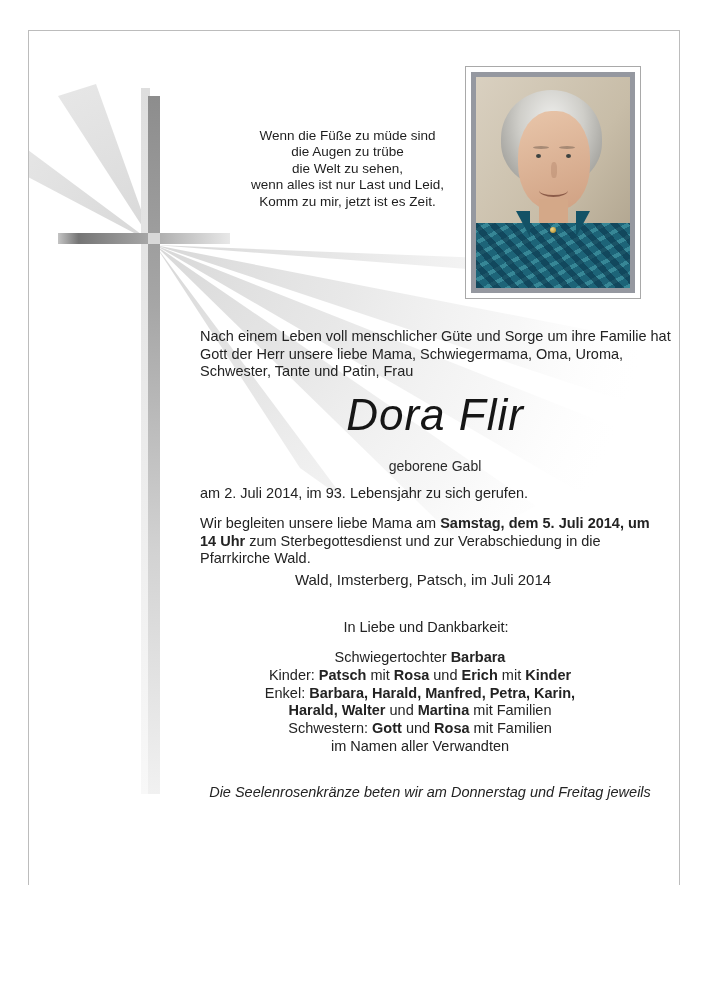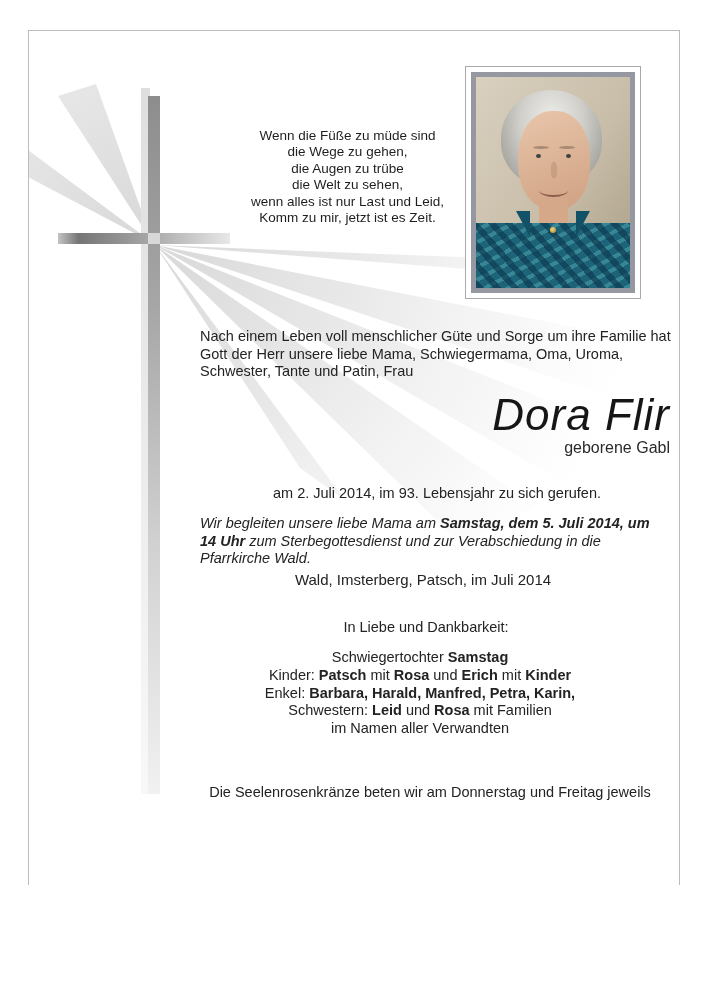--- a/index.html
+++ b/index.html
@@ -14,32 +14,32 @@
   .art{position:absolute;left:0;top:0;z-index:1;}
   .content{position:absolute;inset:0;z-index:2;}
 
   
   .poem{
     position:absolute;left:160px;top:128px;width:375px;
     text-align:center;font-size:13.5px;line-height:16.4px;color:#1e1e1e;
   }
   .poem span{display:block;}
   .intro{position:absolute;left:200px;top:328px;width:474px;font-size:14.5px;line-height:17.6px;}
-  .name-block{position:absolute;left:200px;top:391px;width:470px;text-align:right;}
+  .name-block{position:absolute;left:200px;top:391px;width:470px;text-align:center;}
   .deceased-name{
     font-style:italic;font-weight:300;font-size:44px;letter-spacing:1px;color:#161616;
     line-height:48px;
   }
-  .maiden-name{font-size:16px;margin-top:0;color:#2a2a2a;}
-  .death-line{position:absolute;left:200px;top:485px;width:474px;font-size:14.5px;text-align:center;}
-  .funeral{position:absolute;left:200px;top:515px;width:466px;font-size:14.5px;line-height:17.6px;font-style:italic;}
+  .maiden-name{font-size:14px;margin-top:19px;color:#2a2a2a;}
+  .death-line{position:absolute;left:200px;top:485px;width:474px;font-size:14.5px;}
+  .funeral{position:absolute;left:200px;top:515px;width:466px;font-size:14.5px;line-height:17.6px;}
   .places-line{position:absolute;left:200px;top:571px;width:446px;text-align:center;font-size:15px;}
   .gratitude{position:absolute;left:206px;top:619px;width:440px;text-align:center;font-size:14.5px;}
   .family{position:absolute;left:160px;top:649px;width:520px;text-align:center;font-size:14.5px;line-height:17.8px;}
-  .rosary{position:absolute;left:190px;top:784px;width:480px;text-align:center;font-size:14.5px;line-height:17.8px;}
+  .rosary{position:absolute;left:190px;top:784px;width:480px;text-align:center;font-size:14.5px;line-height:17.8px;font-style:italic;}
   .bold{font-weight:bold;}
 
   
   .photo-frame{
     position:absolute;left:465px;top:66px;width:176px;height:233px;z-index:2;
     border:1px solid #a9a9a9;background:#fff;box-sizing:border-box;padding:5px;
   }
   .photo-mat{width:100%;height:100%;box-sizing:border-box;border:5px solid #9598a0;background:#8f9299;}
   .photo{
     position:relative;width:100%;height:100%;overflow:hidden;
@@ -166,21 +166,20 @@
             <div class="collar-l"></div>
               <div class="collar-r"></div>
             <div class="button"></div>
           </div>
         </div>
       </div>
     </div>
 
     <div class="poem">
       <span>Wenn die Füße zu müde sind</span>
-      <span>die Wege zu gehen,</span>
       <span>die Augen zu trübe</span>
       <span>die Welt zu sehen,</span>
       <span>wenn alles ist nur Last und Leid,</span>
       <span>Komm zu mir, jetzt ist es Zeit.</span>
     </div>
 
     <div class="intro">Nach einem Leben voll menschlicher Güte und Sorge um ihre Familie hat Gott der Herr unsere liebe Mama, Schwiegermama, Oma, Uroma, Schwester, Tante und Patin, Frau</div>
 
     <div class="name-block">
       <div class="deceased-name">Dora Flir</div>
@@ -189,24 +188,25 @@
 
     <div class="death-line">am 2. Juli 2014, im 93. Lebensjahr zu sich gerufen.</div>
 
     <div class="funeral"><span>Wir begleiten unsere liebe Mama am </span><span class="bold">Samstag, dem 5. Juli 2014, um 14 Uhr</span><span> zum Sterbegottesdienst und zur Verabschiedung in die Pfarrkirche Wald.</span></div>
 
     <div class="places-line">Wald, Imsterberg, Patsch, im Juli 2014</div>
 
     <div class="gratitude">In Liebe und Dankbarkeit:</div>
 
     <div class="family">
-      <div><span>Schwiegertochter </span><span class="bold">Samstag</span></div>
+      <div><span>Schwiegertochter </span><span class="bold">Barbara</span></div>
       <div><span>Kinder: </span><span class="bold">Patsch</span><span> mit </span><span class="bold">Rosa</span><span> und </span><span class="bold">Erich</span><span> mit </span><span class="bold">Kinder</span></div>
       <div><span>Enkel: </span><span class="bold">Barbara, Harald, Manfred, Petra, Karin,</span></div>
-      <div><span>Schwestern: </span><span class="bold">Leid</span><span> und </span><span class="bold">Rosa</span><span> mit Familien</span></div>
+      <div><span class="bold">Harald, Walter</span><span> und </span><span class="bold">Martina</span><span> mit Familien</span></div>
+      <div><span>Schwestern: </span><span class="bold">Gott</span><span> und </span><span class="bold">Rosa</span><span> mit Familien</span></div>
       <div><span>im Namen aller Verwandten</span></div>
     </div>
 
     <div class="rosary">
       <div>Die Seelenrosenkränze beten wir am Donnerstag und Freitag jeweils</div>
     </div>
 
     <div class="footer">
       <div class="brand-logo"></div>
       <div class="brand-name"><span class="brand-grey">Trauer</span><span class="brand-orange">HILFE</span></div>

